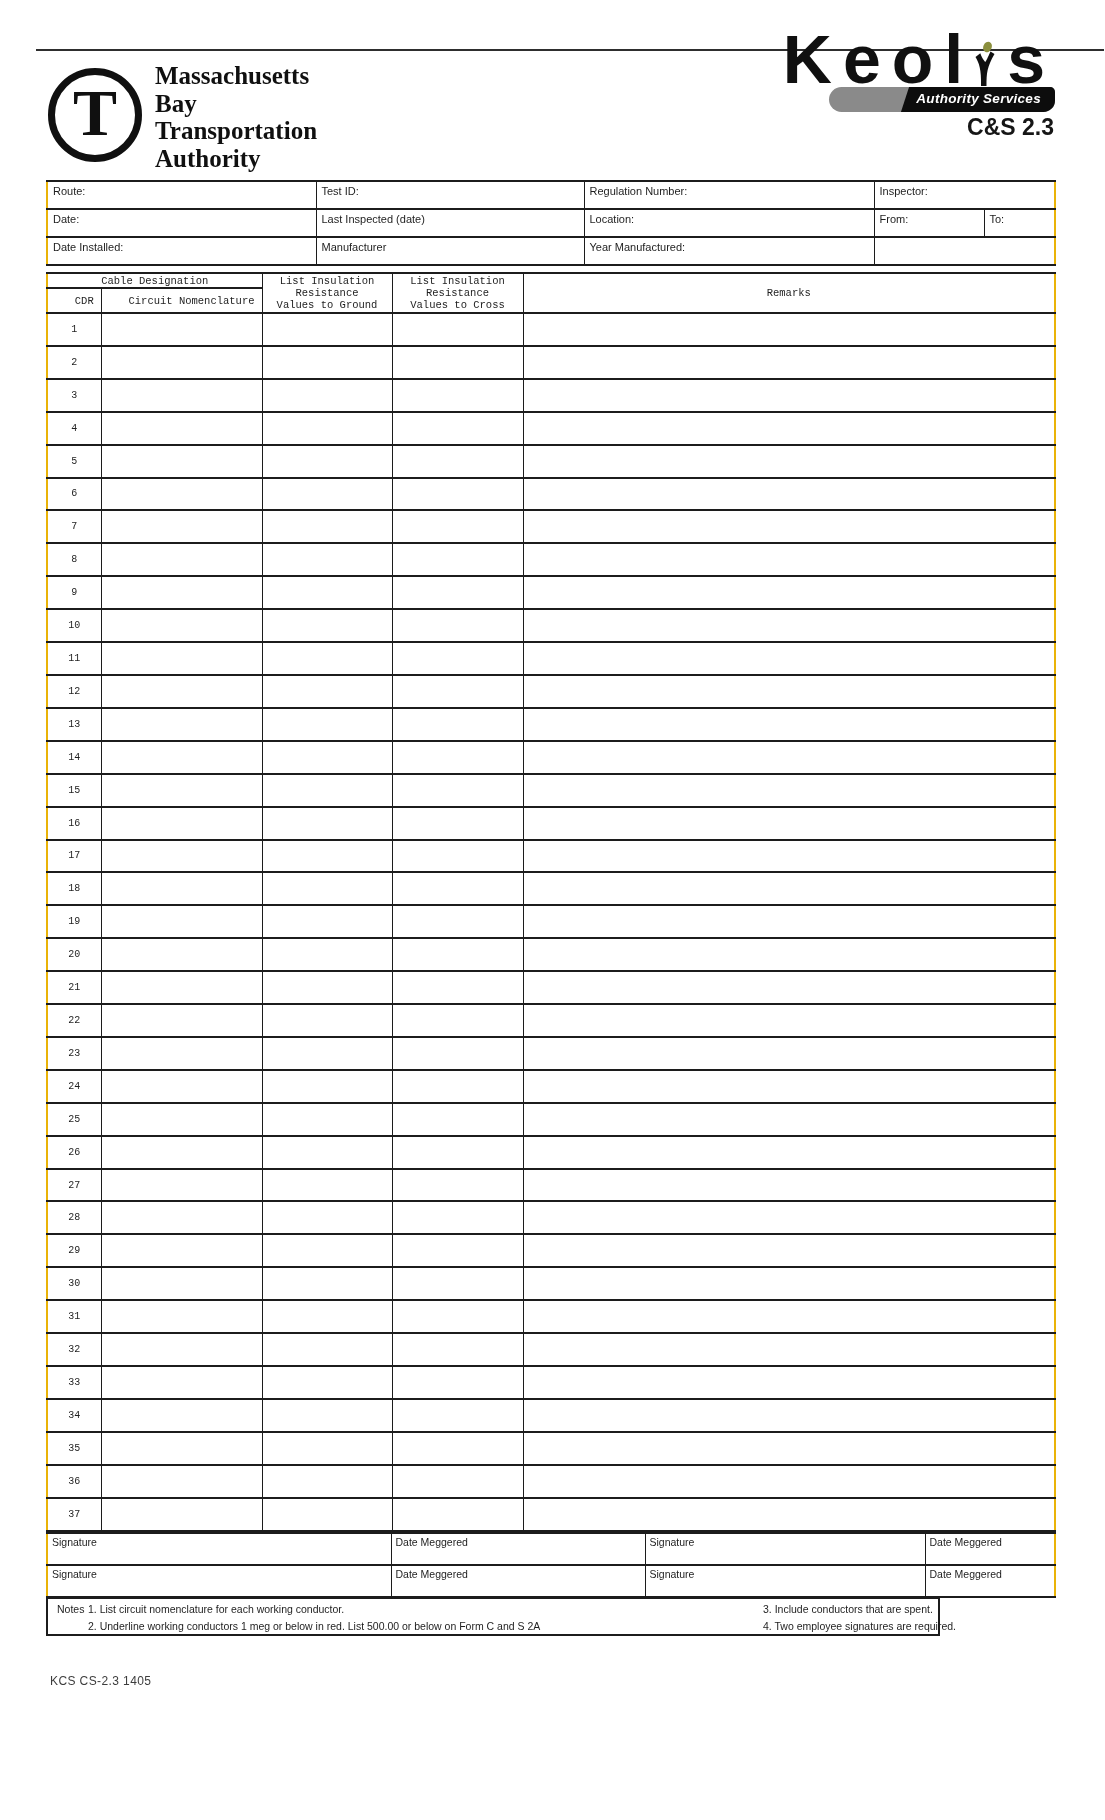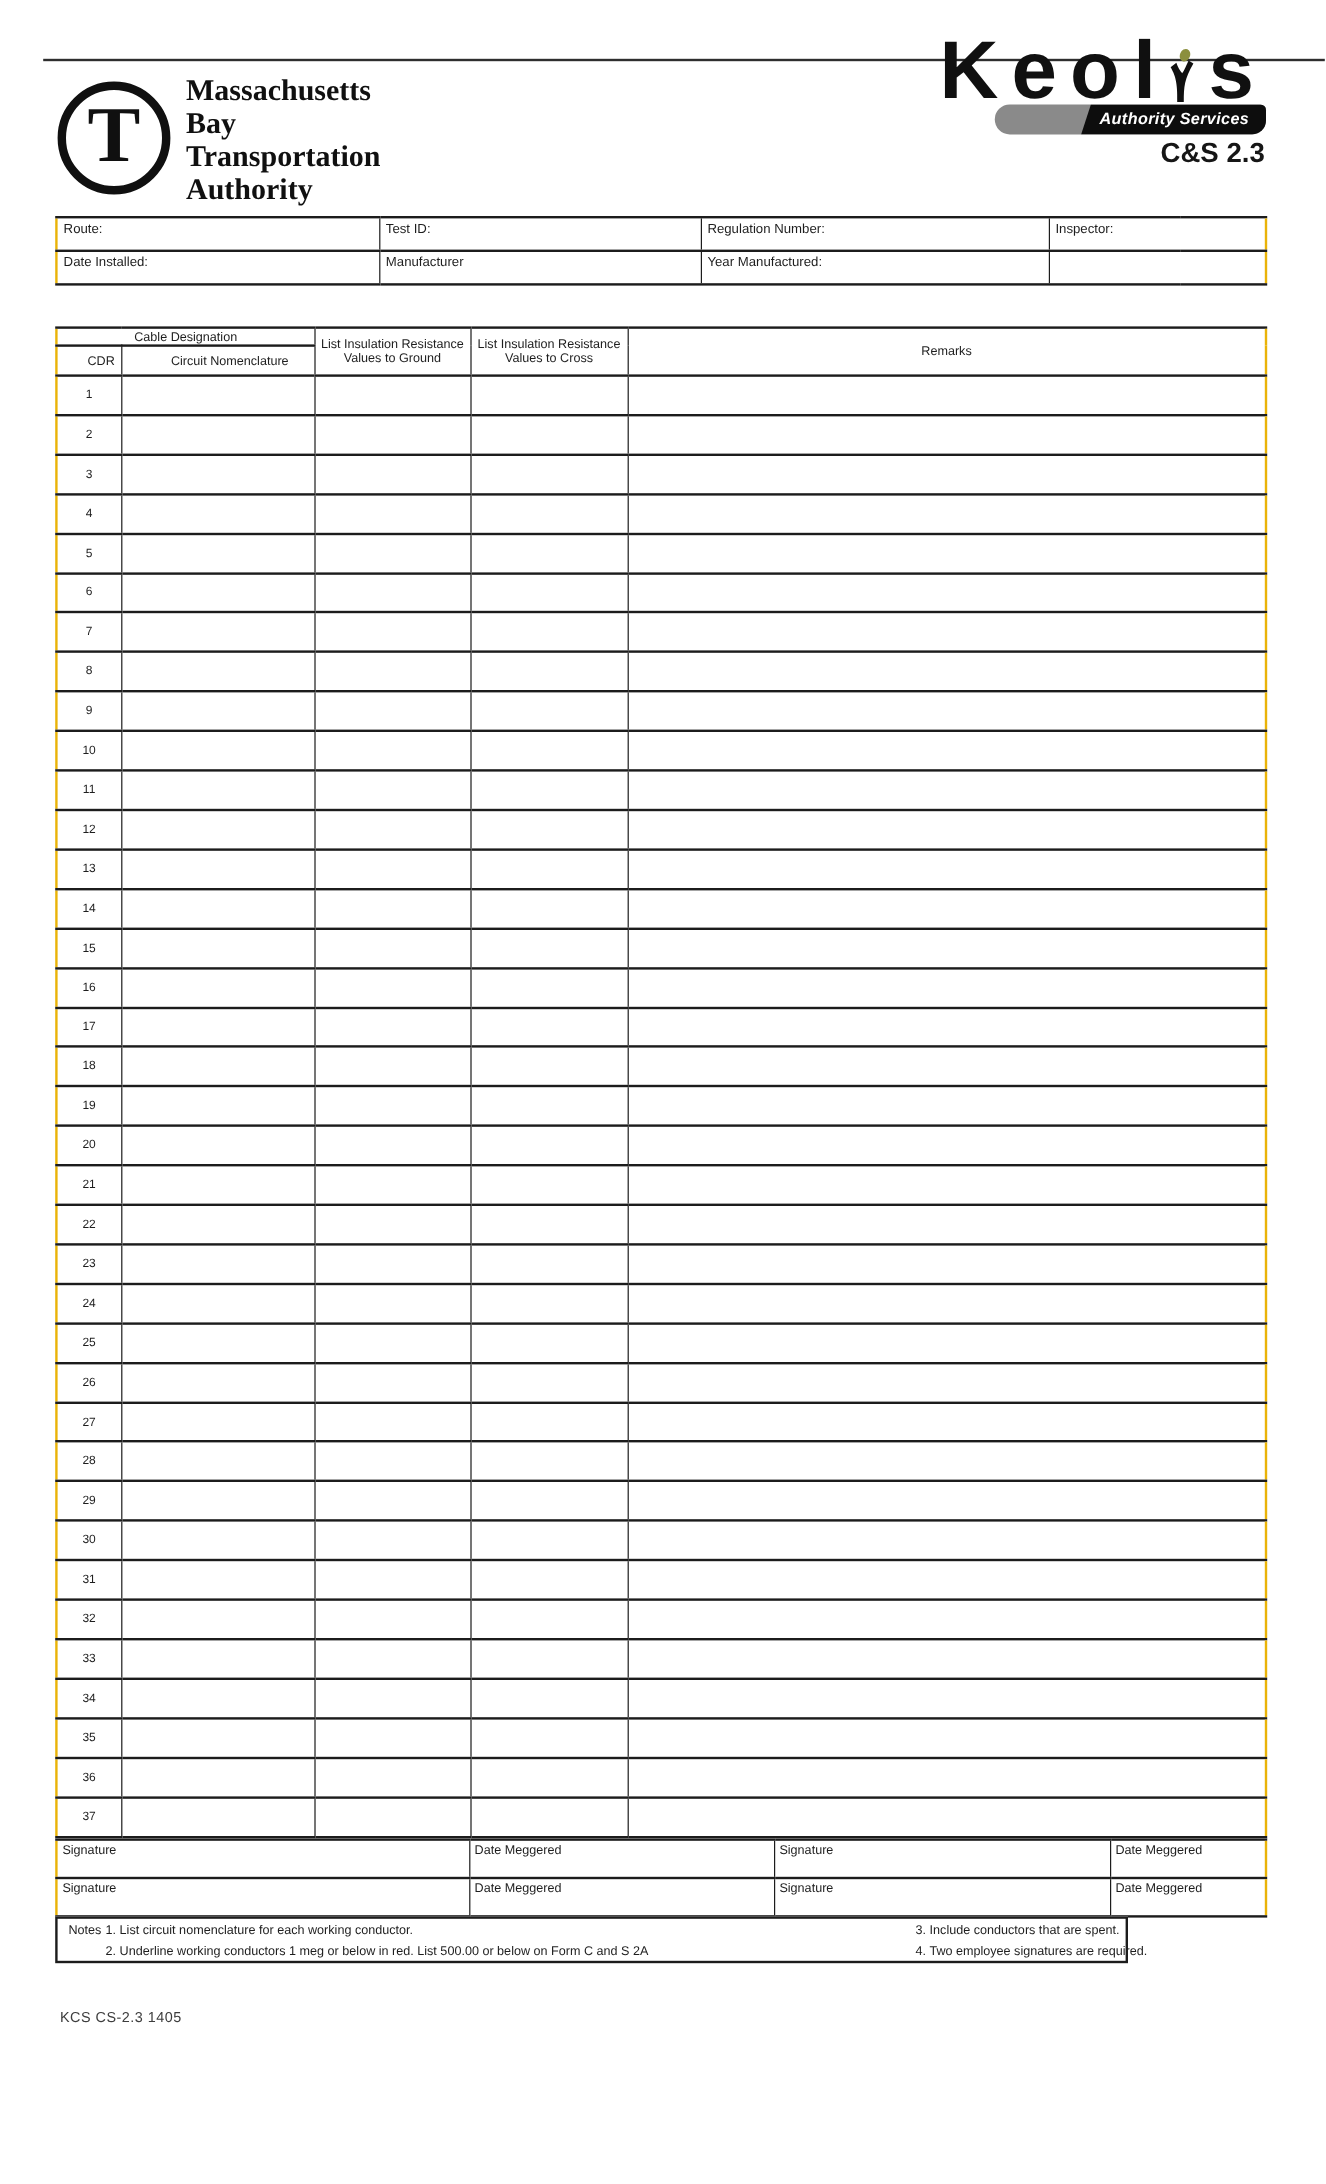--- a/index.html
+++ b/index.html
@@ -52,21 +52,21 @@
   table.grid{border:2px solid #eab308;}
   table.grid td, table.grid th{
     border-left:1px solid #1c1c1c;border-right:1px solid #1c1c1c;
     border-top:2px solid #1c1c1c;border-bottom:2px solid #1c1c1c;
     padding:0;overflow:hidden;
   }
   .header-table{left:46px;top:180px;width:1008px;}
   .header-table td{height:28px;vertical-align:top;}
   .cell-label{display:block;font-size:11px;padding:3px 0 0 5px;text-align:left;color:#1e1e1e;}
 
-  .main-table{left:46px;top:272px;width:1008px;height:1260px;}
+  .main-table{left:46px;top:272px;width:1008px;height:1260px;font-family:Liberation Mono, monospace;}
   .main-table th{font-weight:400;font-size:10.5px;text-align:center;vertical-align:middle;color:#1e1e1e;}
   .main-table thead tr.r1 th{height:15px;}
   .main-table thead tr.r2 th{height:25px;padding-left:20px;}
   .main-table th .l{display:block;line-height:12px;}
   .main-table tbody td{height:32.9px;}
   .main-table td.num{font-size:10px;text-align:center;vertical-align:middle;color:#1e1e1e;}
 
   .sig-table{left:46px;top:1532px;width:1008px;height:65px;}
   .sig-table td{height:32px;vertical-align:top;}
   .sig-table .cell-label{font-size:10.5px;padding:2px 0 0 4px;}
@@ -127,20 +127,37 @@
             <span class="cell-label">Route:</span>
           </td>
       <td>
             <span class="cell-label">Test ID:</span>
           </td>
       <td>
             <span class="cell-label">Regulation Number:</span>
           </td>
       <td colspan="2">
             <span class="cell-label">Inspector:</span>
+          </td>
+    </tr>
+    <tr>
+      <td>
+            <span class="cell-label">Date:</span>
+          </td>
+      <td>
+            <span class="cell-label">Last Inspected (date)</span>
+          </td>
+      <td>
+            <span class="cell-label">Location:</span>
+          </td>
+      <td>
+            <span class="cell-label">From:</span>
+          </td>
+      <td>
+            <span class="cell-label">To:</span>
           </td>
     </tr>
     <tr>
       <td>
             <span class="cell-label">Date Installed:</span>
           </td>
       <td>
             <span class="cell-label">Manufacturer</span>
           </td>
       <td>

